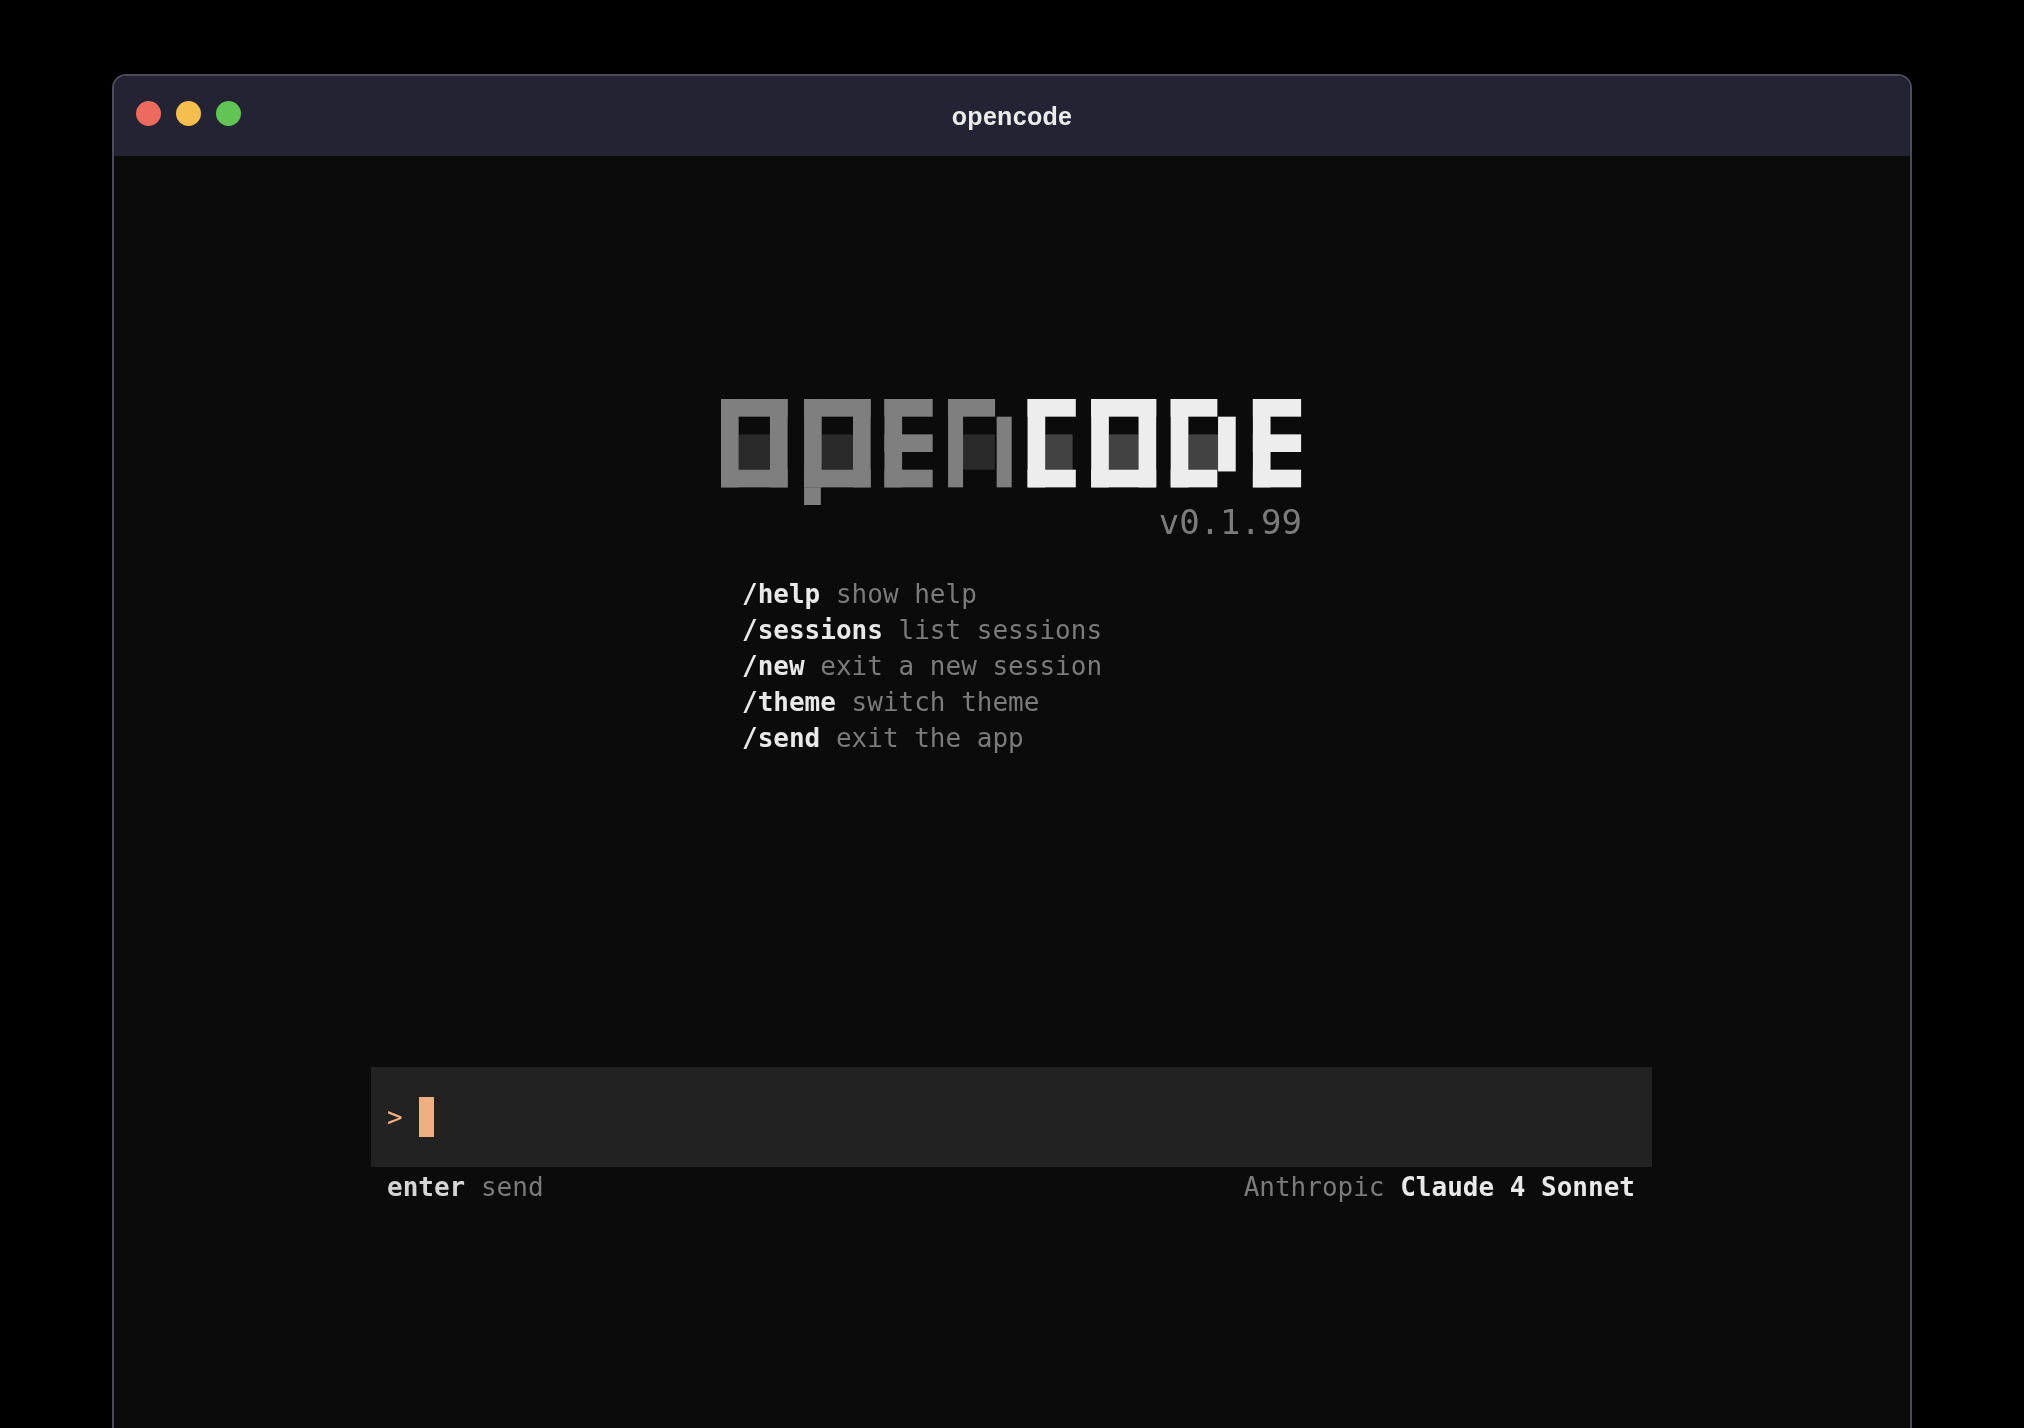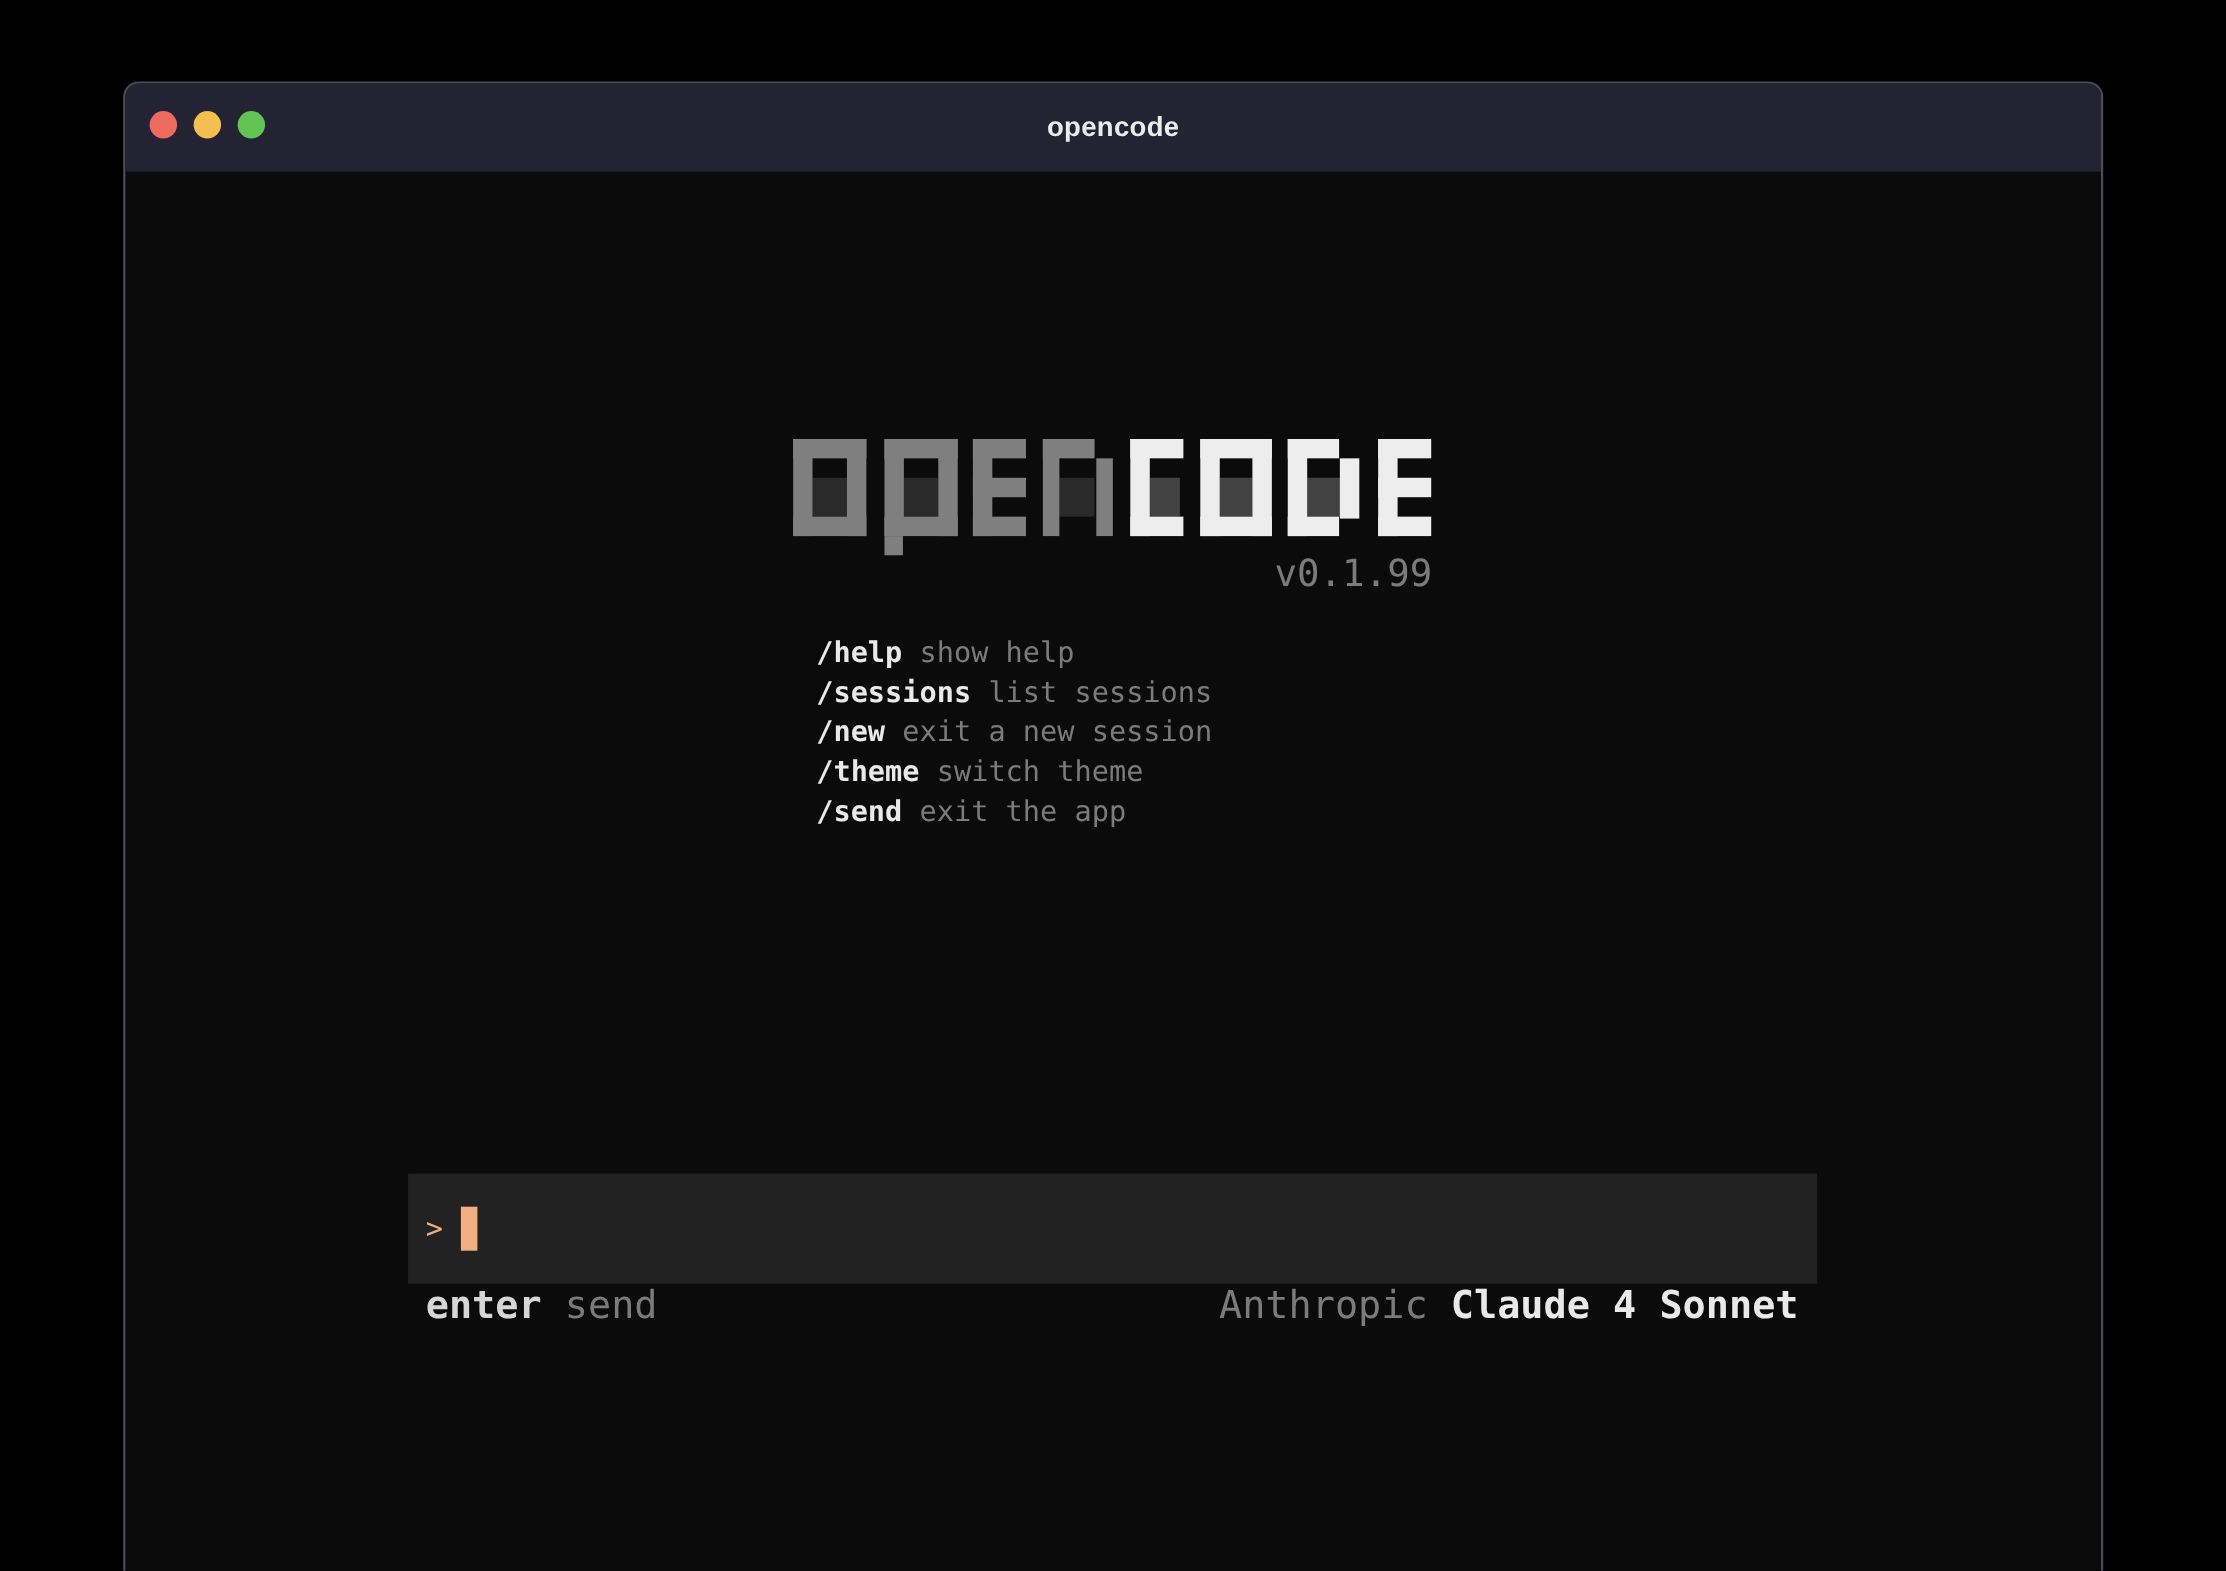--- a/index.html
+++ b/index.html
@@ -56,21 +56,21 @@
   .desc{color:var(--text-dim);}
   .input-box{
     position:absolute;left:257px;top:911px;width:1281px;height:100px;
     background:var(--input-bg);display:flex;align-items:center;
     padding:0 16px;box-sizing:border-box;cursor:text;
   }
   .prompt{color:var(--accent-orange);font-size:26px;line-height:26px;}
   .cursor{width:15px;height:40px;background:var(--accent-orange);margin-left:16px;}
   .statusbar{
     position:absolute;left:273px;right:275px;top:1013px;
-    display:flex;justify-content:space-between;font-size:35px;line-height:36px;
+    display:flex;justify-content:space-between;font-size:26px;line-height:36px;
   }
   .hint-key{color:var(--status-bright);font-weight:700;}
   .hint-action{color:var(--text-dim);}
   .provider{color:var(--text-dim);}
   .model{color:var(--text-bright);font-weight:700;margin-top:26px;}
 </style>
 </head>
 <body>
 
 <div class="window">

